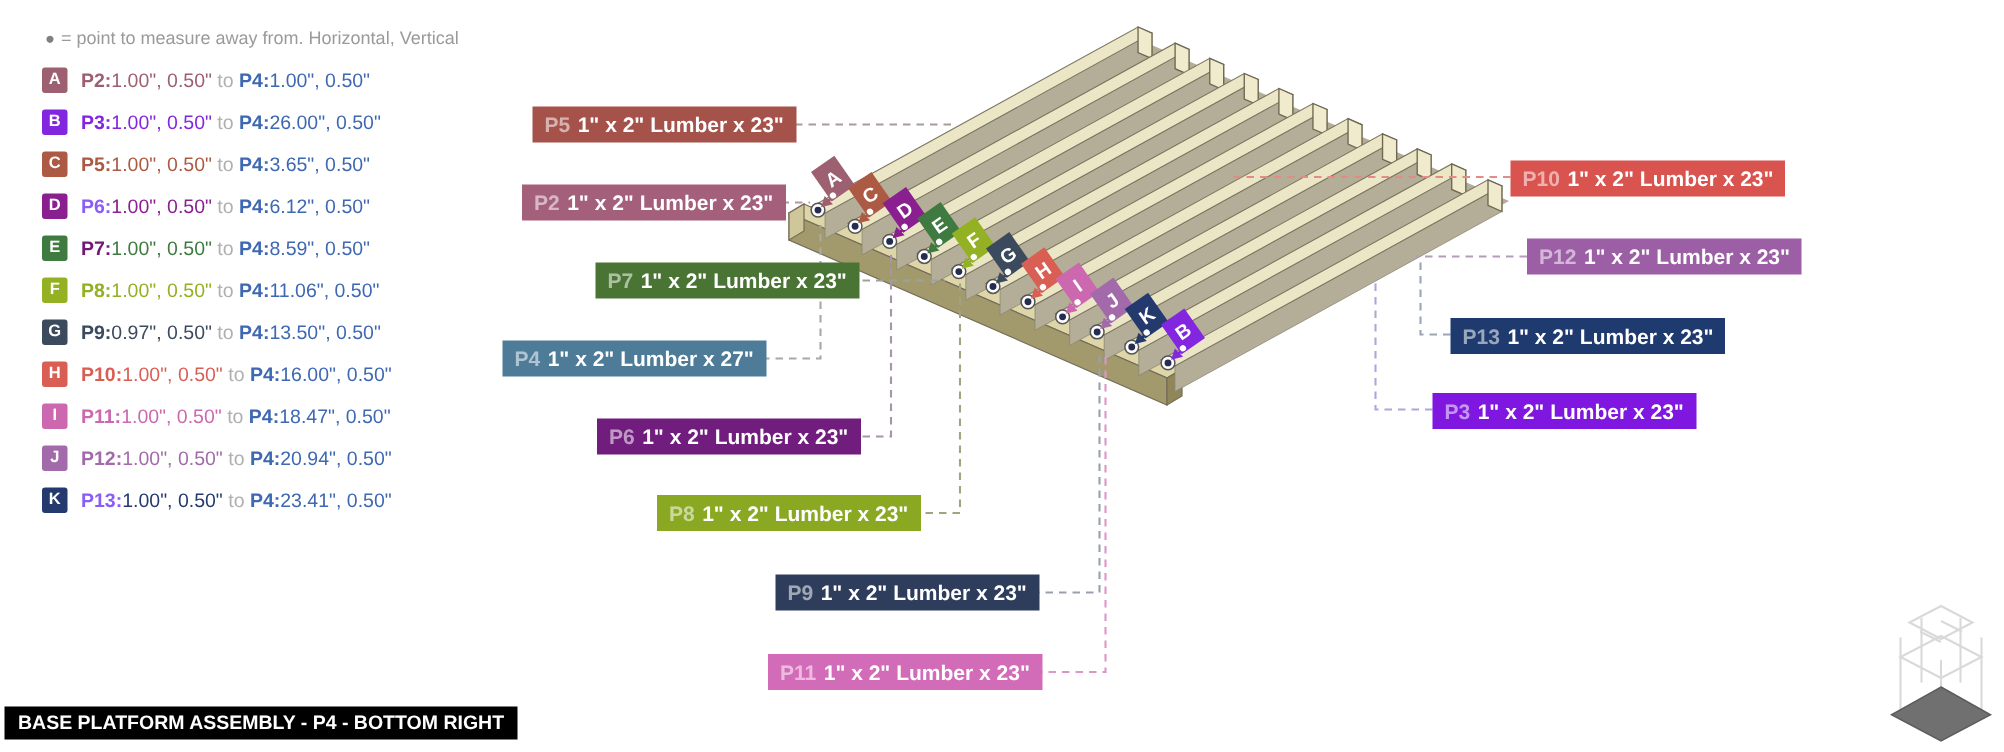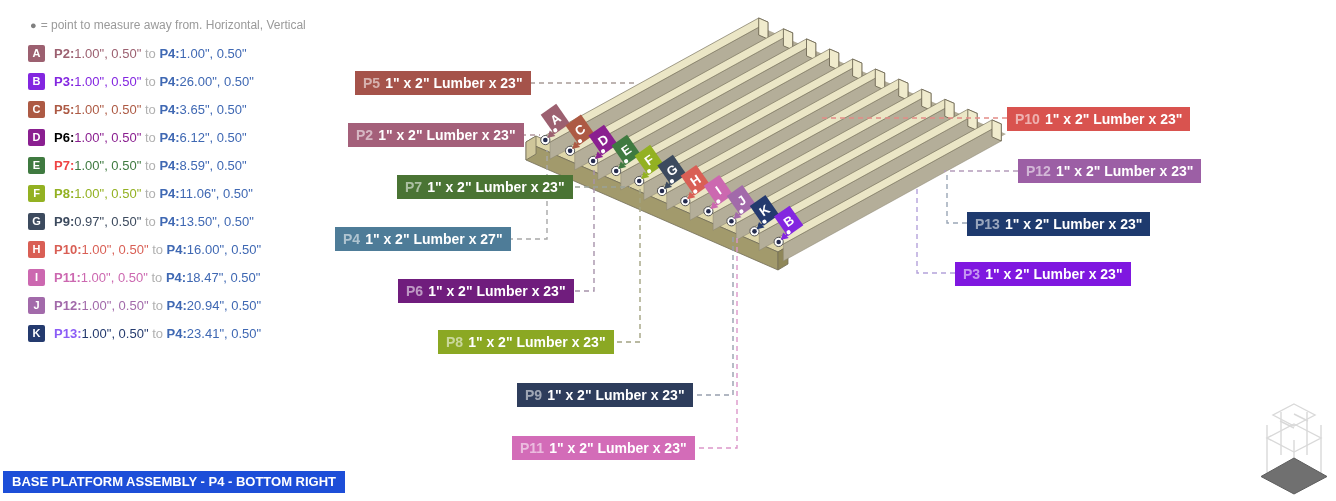--- a/index.html
+++ b/index.html
@@ -15,21 +15,21 @@
   .lbadge{display:inline-block;width:17px;height:17px;border-radius:2px;color:#fff;
           font-size:11px;font-weight:bold;text-align:center;line-height:17px;margin-right:9px;flex:0 0 17px;}
   .legend-row b{font-weight:bold;}
   .legend-row .sp{white-space:pre;}
   .toword{color:#b0b0b0;}
   
   .chip{position:absolute;color:#fff;font-size:14px;font-weight:bold;padding:4px 8px;
         white-space:nowrap;line-height:16px;}
   .chip .pfx{color:rgba(255,255,255,0.55);margin-right:5px;}
   
-  .footer-bar{position:absolute;left:3px;top:471px;background:#1d4ed8;color:#fff;
+  .footer-bar{position:absolute;left:3px;top:471px;background:#000000;color:#fff;
               font-size:13px;font-weight:bold;padding:3px 9px 4px 9px;white-space:nowrap;}
 </style>
 </head>
 <body>
 <div class="stage">
 
 <svg id="scene" width="1336" height="501" viewBox="0 0 1336 501">
   <g id="platform-group">
         <polygon points="536.0,144.0 754.0,24.0 1006.0,134.0 788.0,254.0" fill="#b4ae99" stroke="none" stroke-width="0"></polygon>
         <polygon points="536.0,136.0 788.0,246.0 778.0,252.0 526.0,142.0" fill="#ded6a9" stroke="#746e59" stroke-width="0.8"></polygon>
@@ -221,29 +221,29 @@
         <div class="legend-row">
           <span class="lbadge" style="background: rgb(173, 90, 68);">C</span>
           <b style="color: rgb(173, 90, 68);">P5: </b>
           <span class="sp" style="color: rgb(173, 90, 68);">1.00", 0.50"</span>
           <span class="toword sp"> to </span>
           <b style="color: rgb(63, 104, 179);">P4: </b>
           <span class="sp" style="color: rgb(63, 104, 179);">3.65", 0.50"</span>
         </div>
         <div class="legend-row">
           <span class="lbadge" style="background: rgb(138, 31, 144);">D</span>
-          <b style="color: #000000; text-align: right;">P6: </b>
+          <b style="color: #8b5cf6; text-align: right;">P6: </b>
           <span class="sp" style="color: rgb(138, 31, 144);">1.00", 0.50"</span>
           <span class="toword sp"> to </span>
           <b style="color: rgb(63, 104, 179);">P4: </b>
           <span class="sp" style="color: rgb(63, 104, 179);">6.12", 0.50"</span>
         </div>
         <div class="legend-row">
           <span class="lbadge" style="background: rgb(63, 122, 64);">E</span>
-          <b style="color: #ef4444;">P7: </b>
+          <b style="color: #701a75;">P7: </b>
           <span class="sp" style="color: rgb(63, 122, 64);">1.00", 0.50"</span>
           <span class="toword sp"> to </span>
           <b style="color: rgb(63, 104, 179);">P4: </b>
           <span class="sp" style="color: rgb(63, 104, 179);">8.59", 0.50"</span>
         </div>
         <div class="legend-row">
           <span class="lbadge" style="background: rgb(147, 177, 34);">F</span>
           <b style="color: rgb(147, 177, 34); text-align: center;">P8: </b>
           <span class="sp" style="color: rgb(147, 177, 34);">1.00", 0.50"</span>
           <span class="toword sp"> to </span>

